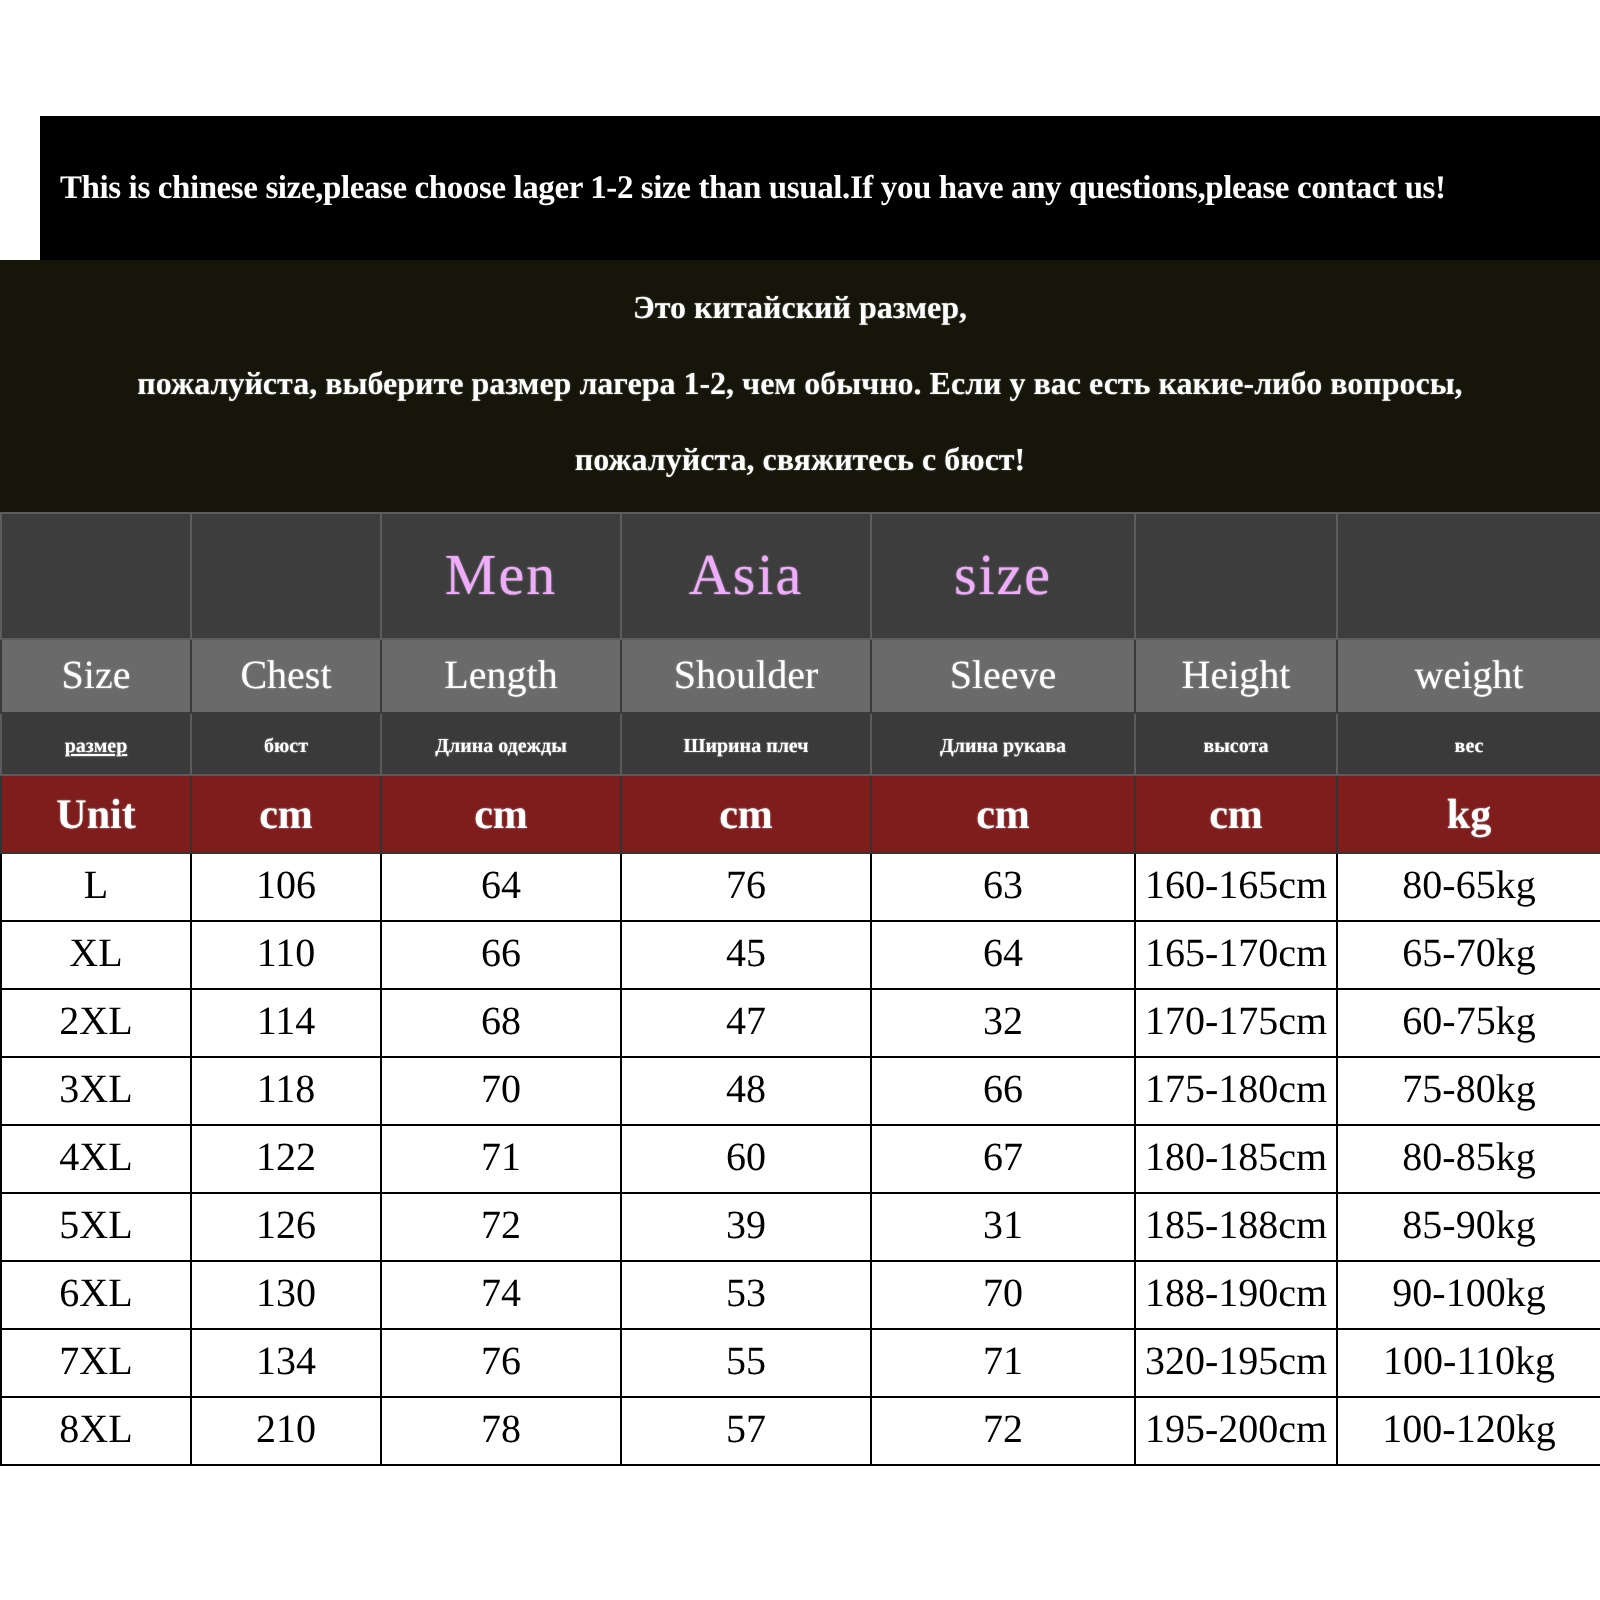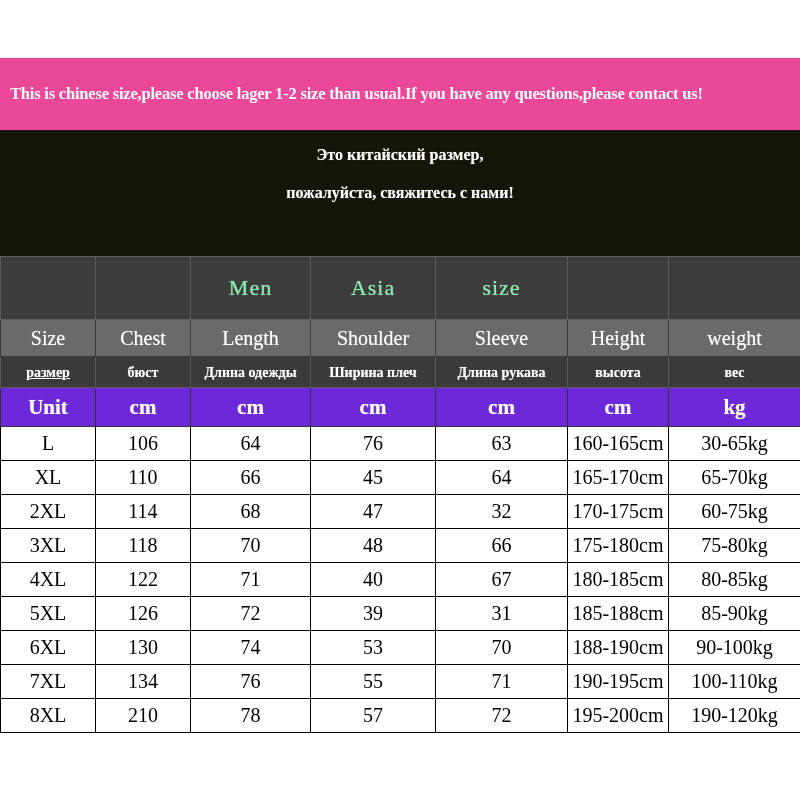--- a/index.html
+++ b/index.html
@@ -22,26 +22,27 @@
   }
 
   
   .top-gap {
     height: 58px;
     background: #ffffff;
   }
 
   
   .banner-en {
-    background: #ec4899;
+    background: #000000;
     height: 72px;
     display: flex;
     align-items: center;
     padding-left: 10px;
     box-sizing: border-box;
+    margin-left: 20px;
   }
   .banner-en .txt {
     color: #ffffff;
     font-size: 16.5px;
     font-weight: bold;
     letter-spacing: -0.2px;
     white-space: nowrap;
     font-family: "Liberation Serif", "DejaVu Serif", serif;
   }
 
@@ -87,22 +88,22 @@
   col.c5 { width: 101px; }
   col.c6 { width: 132px; }
 
   
   tr.row-title td {
     background: #3d3d3d;
     height: 62px;
     border-color: #5d5d5d;
   }
   tr.row-title td .big {
-    color: #86efac;
-    font-size: 22px;
+    color: #f0abfc;
+    font-size: 29px;
     letter-spacing: 1px;
     font-family: "Liberation Serif", "DejaVu Serif", serif;
     text-shadow: 0 0 1px rgba(255,255,255,0.55);
   }
 
   
   tr.row-head-en td {
     background: #6a6a6a;
     height: 36px;
     border-color: #3a3a3a;
@@ -115,32 +116,32 @@
   }
 
   
   tr.row-head-ru td {
     background: #3a3a3a;
     height: 30px;
     border-color: #5a5a5a;
   }
   tr.row-head-ru td .h {
     color: #ffffff;
-    font-size: 14px;
+    font-size: 10px;
     font-weight: bold;
     font-family: "Liberation Serif", "DejaVu Serif", serif;
     text-shadow: 0 0 1px rgba(255,255,255,0.5);
   }
   tr.row-head-ru td.underline .h {
     text-decoration: underline;
   }
 
   
   tr.row-unit td {
-    background: #6d28d9;
+    background: #7f1d1d;
     height: 38px;
     border-color: #333333;
   }
   tr.row-unit td .h {
     color: #ffffff;
     font-size: 21px;
     font-weight: bold;
     font-family: "Liberation Serif", "DejaVu Serif", serif;
     text-shadow: 0 0 1px rgba(255,255,255,0.5);
   }
@@ -168,21 +169,22 @@
 <div id="page">
 
   <div class="top-gap"></div>
 
   <div class="banner-en">
     <span class="txt">This is  chinese size,please choose lager 1-2 size than usual.If you have any questions,please contact us!</span>
   </div>
 
   <div class="banner-ru">
     <div class="line">Это китайский размер,</div>
-    <div class="line">пожалуйста, свяжитесь с нами!</div>
+    <div class="line">пожалуйста, выберите размер лагера 1-2, чем обычно. Если у вас есть какие-либо вопросы,</div>
+    <div class="line">пожалуйста, свяжитесь с бюст!</div>
   </div>
 
   <table class="chart">
     <colgroup>
       <col class="c0">
         <col class="c1">
         <col class="c2">
         <col class="c3">
         <col class="c4">
         <col class="c5">
@@ -229,21 +231,21 @@
         <td><span class="h">kg</span></td>
       </tr>
 
       <tr class="row-data">
         <td><span class="v">L</span></td>
         <td><span class="v">106</span></td>
         <td><span class="v">64</span></td>
         <td><span class="v">76</span></td>
         <td><span class="v">63</span></td>
         <td><span class="v">160-165cm</span></td>
-        <td><span class="v">30-65kg</span></td>
+        <td><span class="v">80-65kg</span></td>
       </tr>
       <tr class="row-data">
         <td><span class="v">XL</span></td>
         <td><span class="v">110</span></td>
         <td><span class="v">66</span></td>
         <td><span class="v">45</span></td>
         <td><span class="v">64</span></td>
         <td><span class="v">165-170cm</span></td>
         <td><span class="v">65-70kg</span></td>
       </tr>
@@ -262,21 +264,21 @@
         <td><span class="v">70</span></td>
         <td><span class="v">48</span></td>
         <td><span class="v">66</span></td>
         <td><span class="v">175-180cm</span></td>
         <td><span class="v">75-80kg</span></td>
       </tr>
       <tr class="row-data">
         <td><span class="v">4XL</span></td>
         <td><span class="v">122</span></td>
         <td><span class="v">71</span></td>
-        <td><span class="v">40</span></td>
+        <td><span class="v">60</span></td>
         <td><span class="v">67</span></td>
         <td><span class="v">180-185cm</span></td>
         <td><span class="v">80-85kg</span></td>
       </tr>
       <tr class="row-data">
         <td><span class="v">5XL</span></td>
         <td><span class="v">126</span></td>
         <td><span class="v">72</span></td>
         <td><span class="v">39</span></td>
         <td><span class="v">31</span></td>
@@ -291,30 +293,30 @@
         <td><span class="v">70</span></td>
         <td><span class="v">188-190cm</span></td>
         <td><span class="v">90-100kg</span></td>
       </tr>
       <tr class="row-data">
         <td><span class="v">7XL</span></td>
         <td><span class="v">134</span></td>
         <td><span class="v">76</span></td>
         <td><span class="v">55</span></td>
         <td><span class="v">71</span></td>
-        <td><span class="v">190-195cm</span></td>
+        <td><span class="v">320-195cm</span></td>
         <td><span class="v">100-110kg</span></td>
       </tr>
       <tr class="row-data">
         <td><span class="v">8XL</span></td>
         <td><span class="v">210</span></td>
         <td><span class="v">78</span></td>
         <td><span class="v">57</span></td>
         <td><span class="v">72</span></td>
         <td><span class="v">195-200cm</span></td>
-        <td><span class="v">190-120kg</span></td>
+        <td><span class="v">100-120kg</span></td>
       </tr>
     </tbody>
   </table>
 
   <div class="bottom-gap"></div>
 
 </div>
 
 </body></html>

